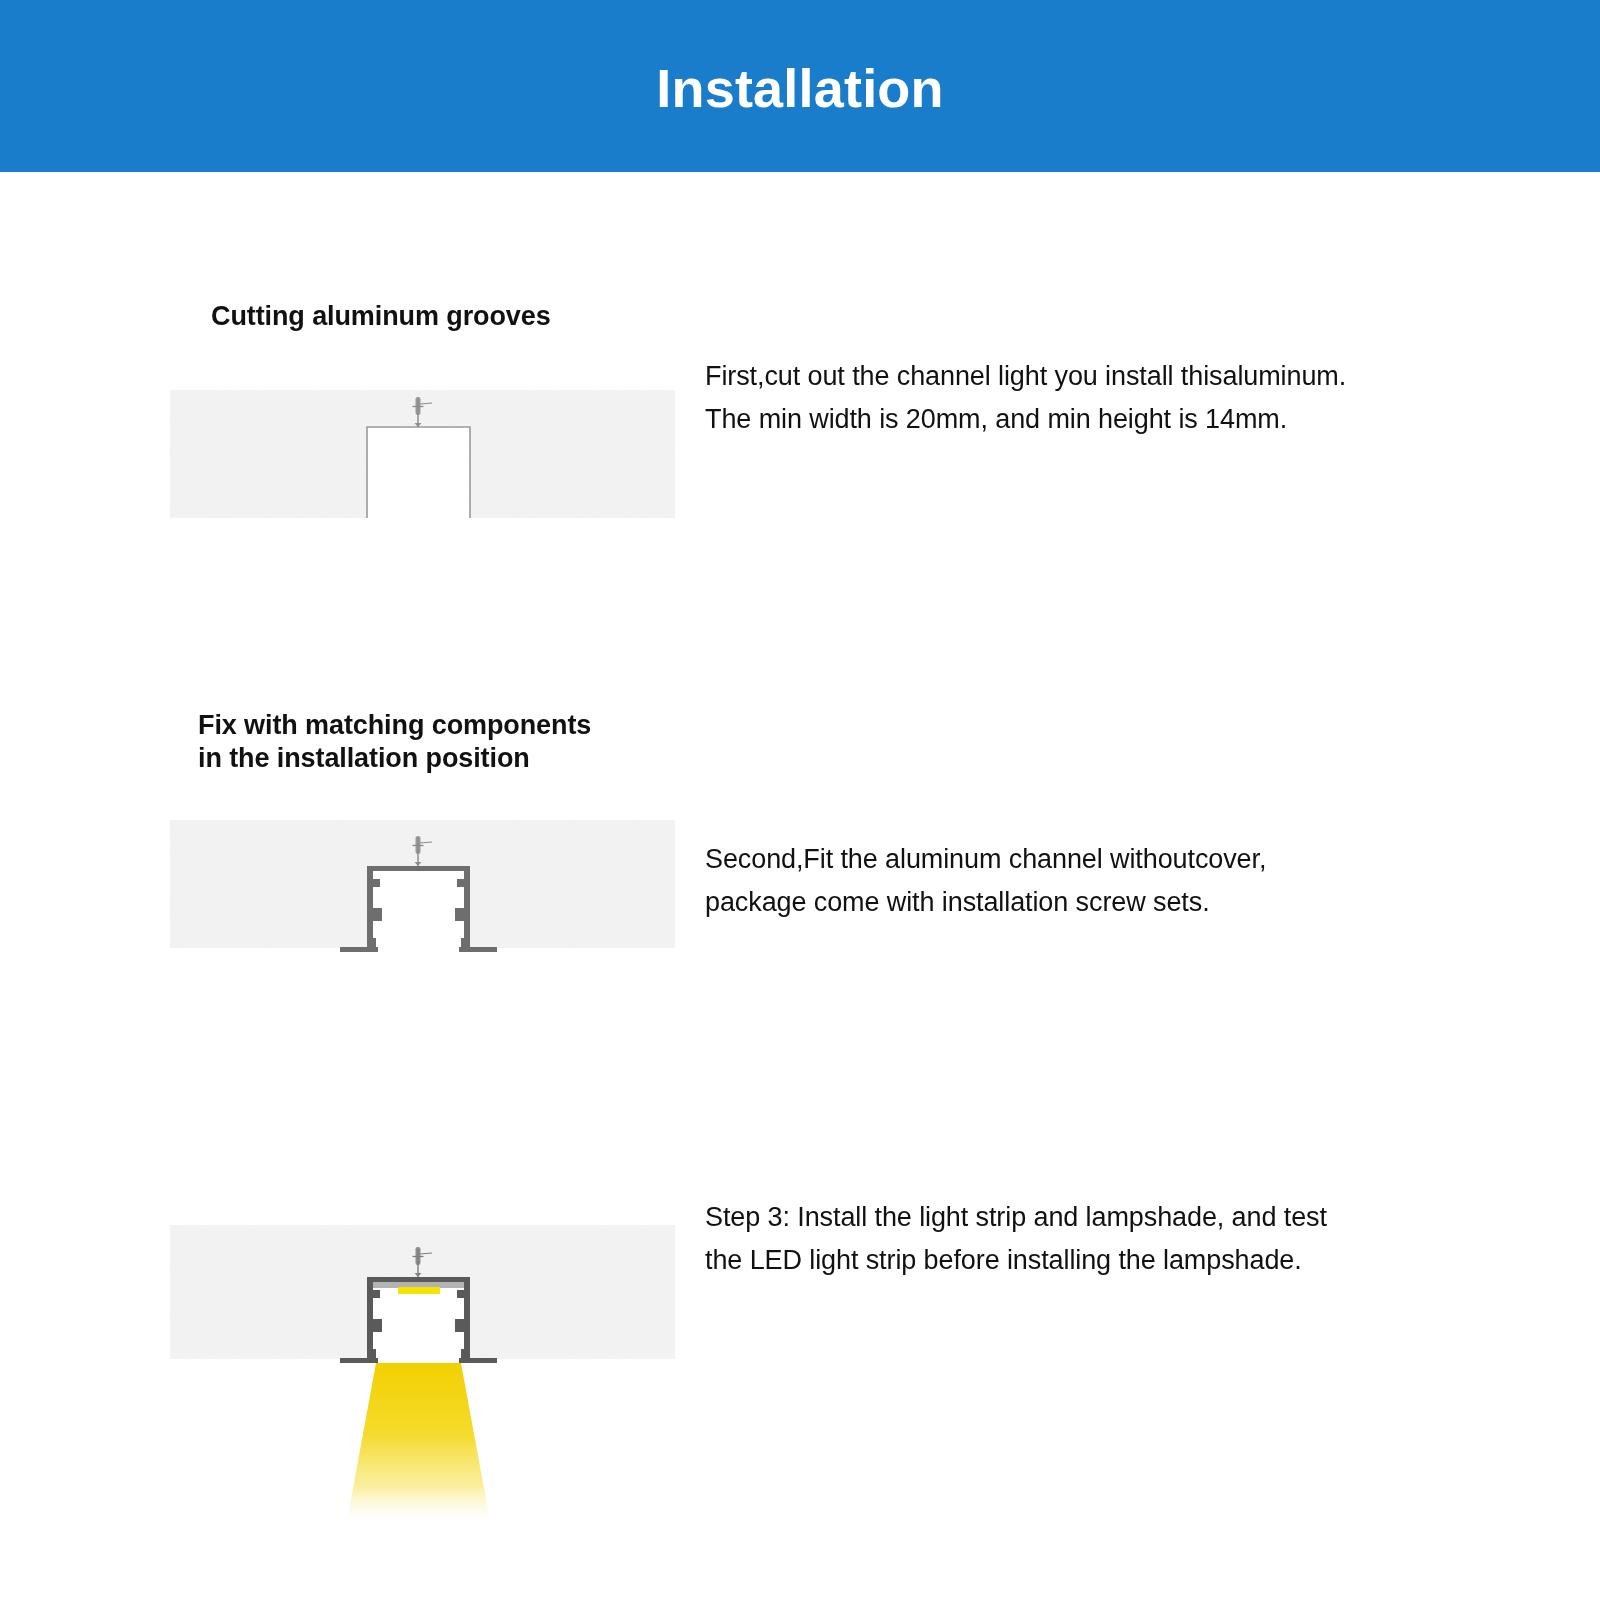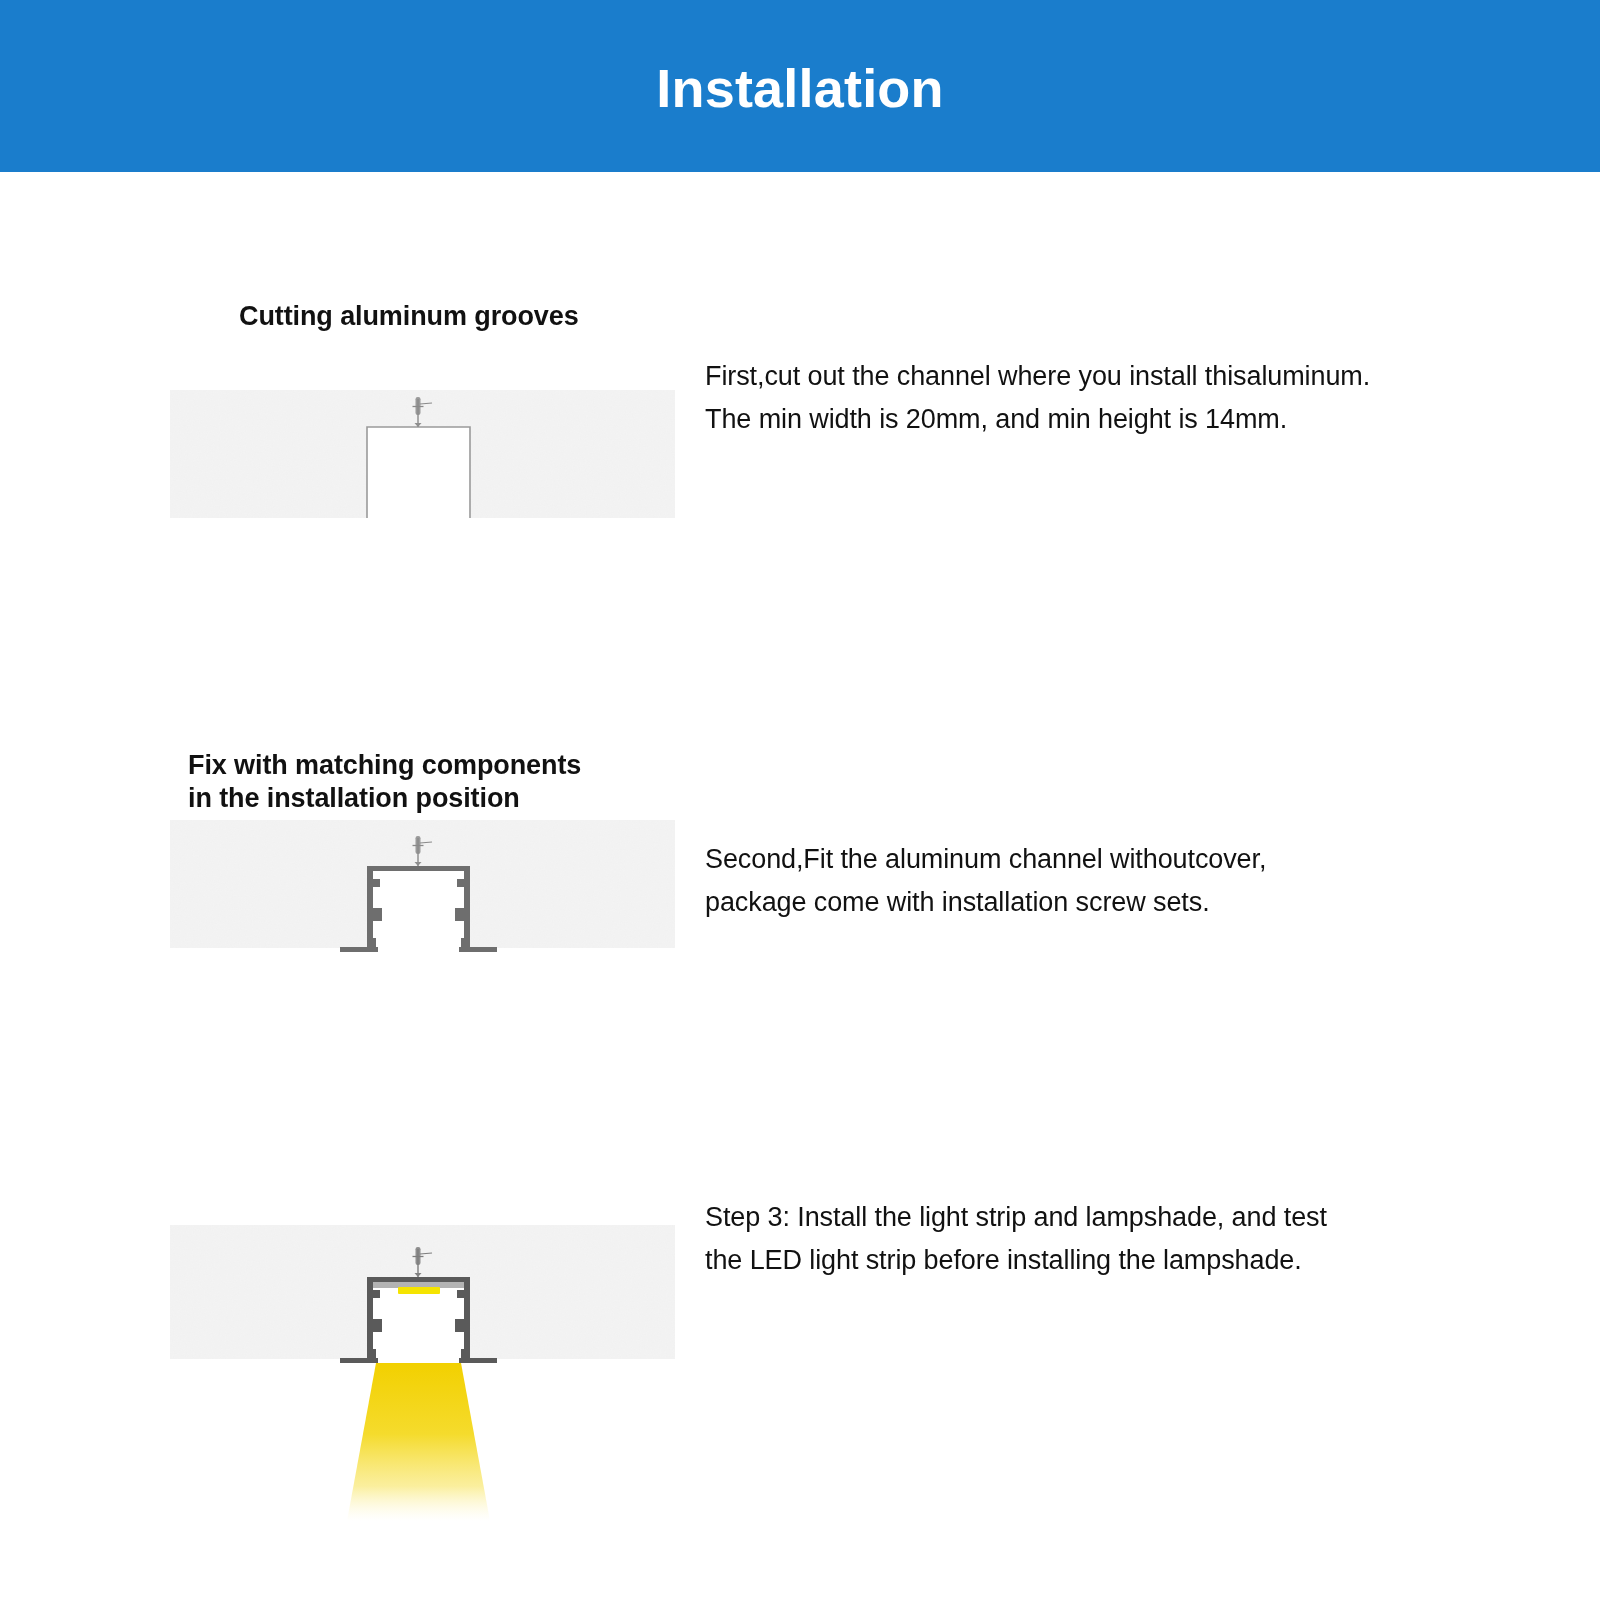--- a/index.html
+++ b/index.html
@@ -54,22 +54,22 @@
 
   .section-heading {
     position: absolute;
     font-size: 27px;
     font-weight: bold;
     color: #111111;
     line-height: 1.22;
     white-space: pre-line;
     letter-spacing: -0.1px;
   }
-  #section-1 .section-heading { left: 239px; top: 10px; }
-  #section-2 .section-heading { left: 188px; top: 14px; margin-top: 40px; }
+  #section-1 .section-heading { left: 211px; top: 10px; }
+  #section-2 .section-heading { left: 198px; top: 14px; }
   #section-3 .section-heading { left: 198px; top: 16px; }
 
   .section-body {
     position: absolute;
     font-size: 27px;
     color: #111111;
     line-height: 1.58;
     white-space: pre-line;
     letter-spacing: -0.1px;
   }
@@ -90,21 +90,21 @@
 </head>
 <body>
 
 <div class="header-bar"></div>
 <div class="header-title">Installation</div>
 
 <div class="section" id="section-1">
 
   <div class="section-heading">Cutting aluminum grooves</div>
 
-  <div class="section-body">First,cut out the channel where you install thisaluminum.
+  <div class="section-body">First,cut out the channel light you install thisaluminum.
 The min width is 20mm, and min height is 14mm.</div>
 
   <div class="illustration" id="illus-1">
     <svg width="505" height="200" viewBox="0 0 505 200" xmlns="http://www.w3.org/2000/svg">
       <defs>
 
         <filter id="stucco1" x="0" y="0" width="100%" height="100%">
           <feTurbulence type="fractalNoise" baseFrequency="0.85" numOctaves="4" seed="7" result="n"></feTurbulence>
           <feColorMatrix in="n" type="matrix" values="0 0 0 0 0.90  0 0 0 0 0.90  0 0 0 0 0.90  0 0 0 0.30 0.72" result="tex"></feColorMatrix>
           <feComposite in="tex" in2="SourceGraphic" operator="atop"></feComposite>

